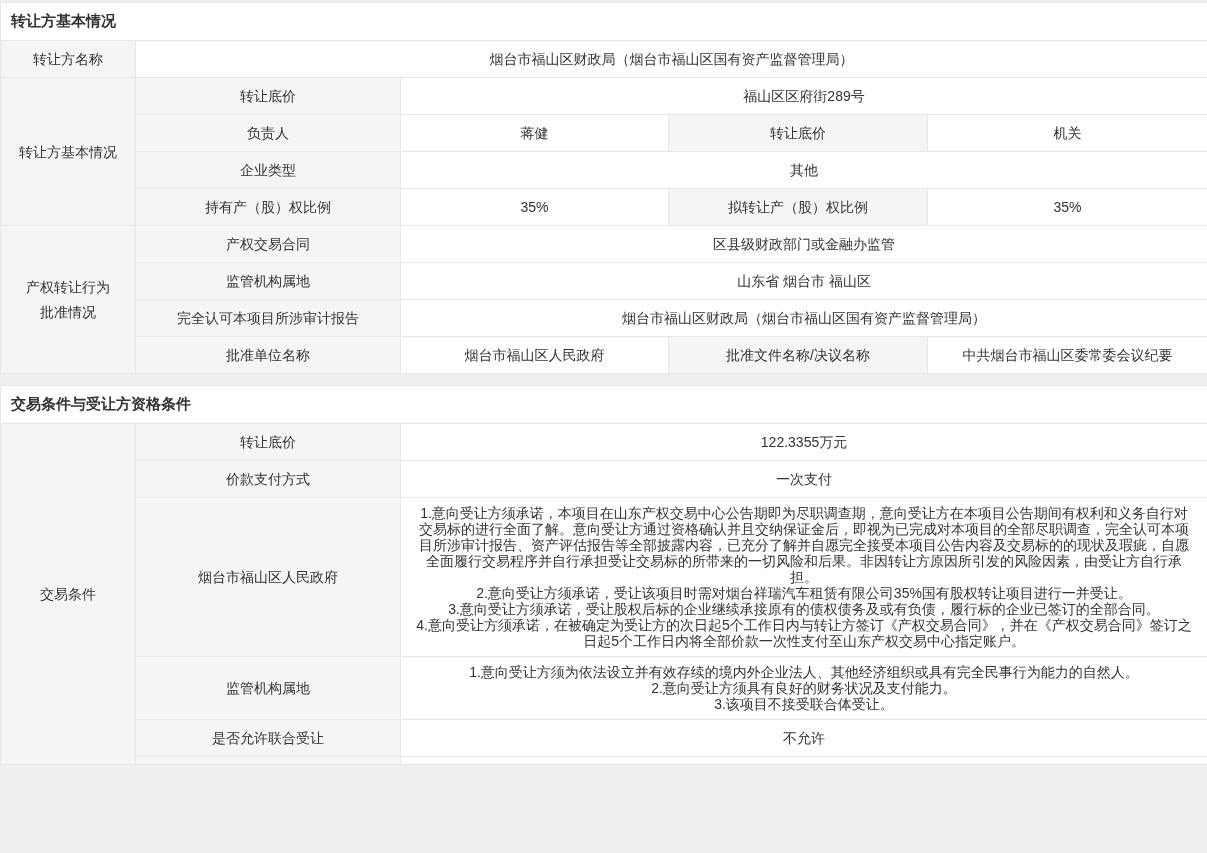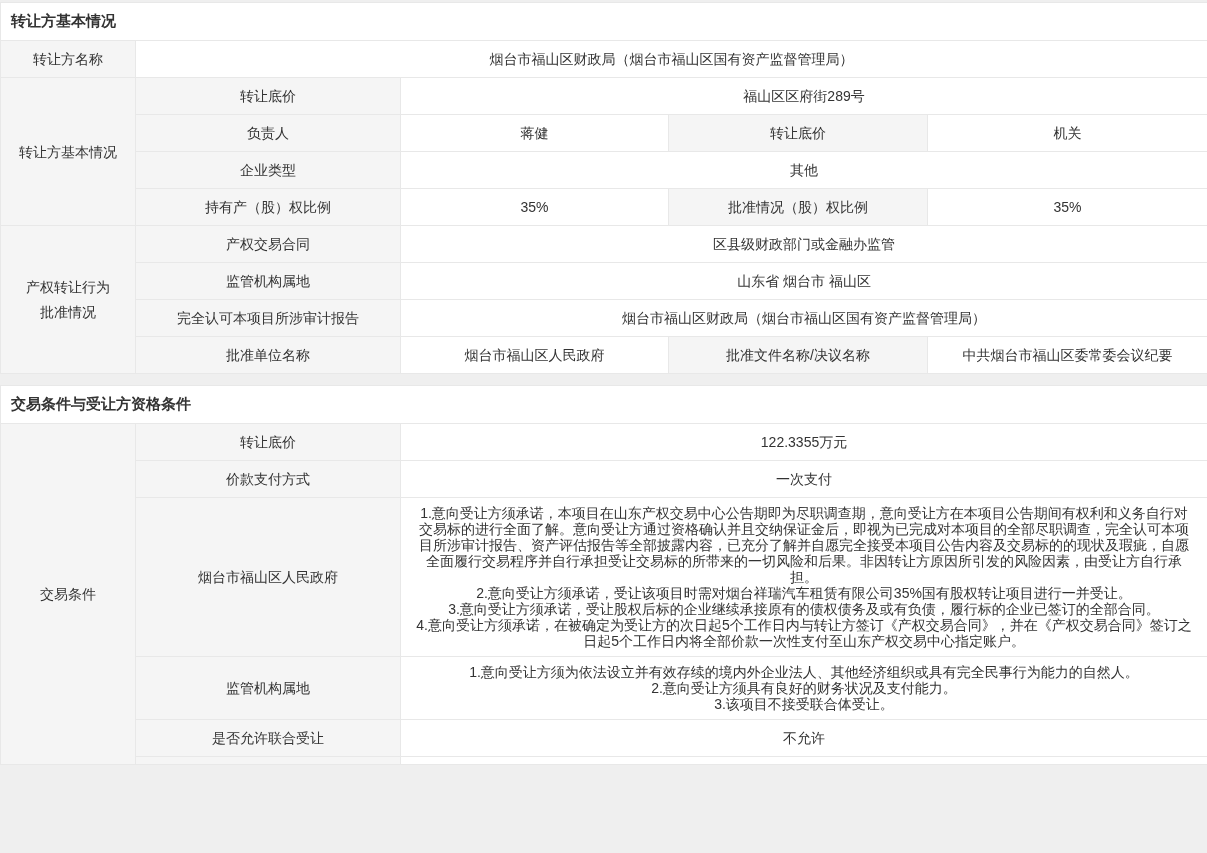--- a/index.html
+++ b/index.html
@@ -66,21 +66,21 @@
     <td class="lbl">转让底价</td>
     <td class="val">机关</td>
   </tr>
   <tr>
     <td class="lbl">企业类型</td>
     <td class="val" colspan="3">其他</td>
   </tr>
   <tr>
     <td class="lbl">持有产（股）权比例</td>
     <td class="val">35%</td>
-    <td class="lbl">批准情况（股）权比例</td>
+    <td class="lbl">拟转让产（股）权比例</td>
     <td class="val">35%</td>
   </tr>
   <tr>
     <td class="lbl two-line" rowspan="4">产权转让行为
 批准情况</td>
     <td class="lbl">产权交易合同</td>
     <td class="val" colspan="3">区县级财政部门或金融办监管</td>
   </tr>
   <tr>
     <td class="lbl">监管机构属地</td>

